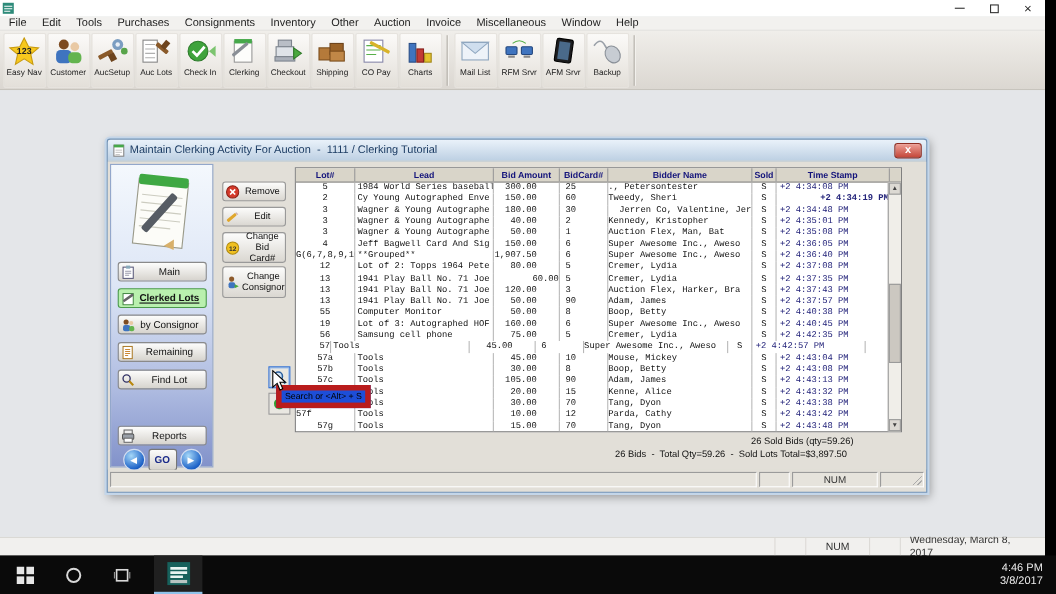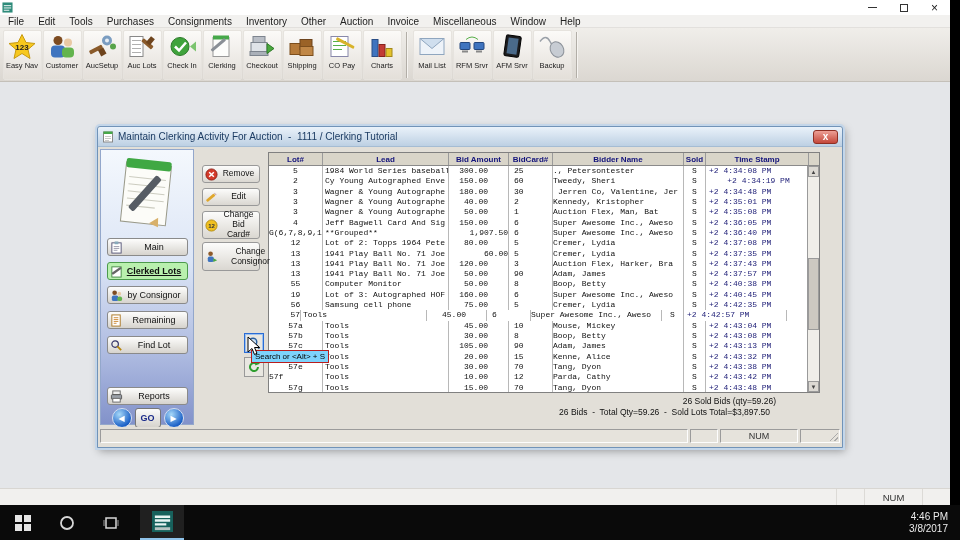--- a/index.html
+++ b/index.html
@@ -83,21 +83,21 @@
 .gh{font-size:8px;font-weight:bold;color:#13137b;display:flex;align-items:center;justify-content:center;border-right:1px solid #9a9a9a;overflow:hidden;white-space:nowrap}
 .gbody{position:relative;height:226px;overflow:hidden}
 .grow{display:flex;height:10.32px}
 .gc{font-size:8px;font-family:"Liberation Mono","DejaVu Sans Mono",monospace;color:#111;line-height:10.2px;border-right:1px solid #b8b8b8;overflow:hidden;white-space:pre}
 .vscroll{position:absolute;right:0;top:13px;width:12px;height:226px;background:#f0eee9;border-left:1px solid #9a9a9a}
 .sbb{position:absolute;left:0;width:11px;height:11px;background:#dcd9d3;border:1px solid #9a9a9a;font-size:6px;color:#444;display:flex;align-items:center;justify-content:center}
 .sbb.up{top:0}
 .sbb.dn{bottom:0}
 .sbthumb{position:absolute;left:0;top:92px;width:11px;height:72px;background:#ccc8c1;border:1px solid #9a9a9a}
 
-.tooltip{position:absolute;left:153px;top:203px;background:#7dd3fc;border:1px solid #b91c1c;font-size:8px;padding:1px 3px;color:#000;z-index:30;white-space:nowrap}
+.tooltip{position:absolute;left:153px;top:203px;background:#1d4ed8;border:5px solid #b91c1c;font-size:8px;padding:1px 3px;color:#000;z-index:30;white-space:nowrap}
 .cursor{position:absolute;left:149px;top:189px;z-index:40}
 
 .sum1{position:absolute;right:66px;top:249px;font-size:8.5px;color:#111}
 .sum2{position:absolute;right:72px;top:260px;font-size:8.5px;color:#111;white-space:pre}
 </style>
 </head>
 <body>
 
 <div class="screen">
   <div class="app">
@@ -350,28 +350,28 @@
                   <div class="gc" style="width: 22px; text-align: center;">S</div>
                   <div class="gc" style="width: 103px; text-align: left; padding-left: 3px; color: rgb(35, 35, 122);">+2 4:34:08 PM</div>
                 </div>
                 <div class="grow">
                   <div class="gc" style="width: 54px; text-align: center;">2</div>
                   <div class="gc" style="width: 126px; text-align: left; padding-left: 2px;">Cy Young Autographed Enve</div>
                   <div class="gc" style="width: 60px; text-align: right; padding-right: 20px;">150.00</div>
                   <div class="gc" style="width: 44px; text-align: left; padding-left: 5px;">60</div>
                   <div class="gc" style="width: 131px; text-align: left;">Tweedy, Sheri</div>
                   <div class="gc" style="width: 22px; text-align: center;">S</div>
-                  <div class="gc" style="width: 103px; text-align: center; padding-left: 3px; color: rgb(35, 35, 122);">+2 4:34:19 PM</div>
+                  <div class="gc" style="width: 103px; text-align: right; padding-left: 3px; color: rgb(35, 35, 122); font-weight: bold;">+2 4:34:19 PM</div>
                 </div>
                 <div class="grow">
                   <div class="gc" style="width: 54px; text-align: center;">3</div>
                   <div class="gc" style="width: 126px; text-align: left; padding-left: 2px;">Wagner &amp; Young Autographe</div>
                   <div class="gc" style="width: 60px; text-align: right; padding-right: 20px;">180.00</div>
                   <div class="gc" style="width: 44px; text-align: left; padding-left: 5px;">30</div>
-                  <div class="gc" style="width: 131px; text-align: center;">Jerren Co, Valentine, Jer</div>
+                  <div class="gc" style="width: 131px; text-align: right;">Jerren Co, Valentine, Jer</div>
                   <div class="gc" style="width: 22px; text-align: center;">S</div>
                   <div class="gc" style="width: 103px; text-align: left; padding-left: 3px; color: rgb(35, 35, 122);">+2 4:34:48 PM</div>
                 </div>
                 <div class="grow">
                   <div class="gc" style="width: 54px; text-align: center;">3</div>
                   <div class="gc" style="width: 126px; text-align: left; padding-left: 2px;">Wagner &amp; Young Autographe</div>
                   <div class="gc" style="width: 60px; text-align: right; padding-right: 20px;">40.00</div>
                   <div class="gc" style="width: 44px; text-align: left; padding-left: 5px;">2</div>
                   <div class="gc" style="width: 131px; text-align: left;">Kennedy, Kristopher</div>
                   <div class="gc" style="width: 22px; text-align: center;">S</div>
@@ -391,21 +391,21 @@
                   <div class="gc" style="width: 126px; text-align: left; padding-left: 2px;">Jeff Bagwell Card And Sig</div>
                   <div class="gc" style="width: 60px; text-align: right; padding-right: 20px;">150.00</div>
                   <div class="gc" style="width: 44px; text-align: left; padding-left: 5px;">6</div>
                   <div class="gc" style="width: 131px; text-align: left;">Super Awesome Inc., Aweso</div>
                   <div class="gc" style="width: 22px; text-align: center;">S</div>
                   <div class="gc" style="width: 103px; text-align: left; padding-left: 3px; color: rgb(35, 35, 122);">+2 4:36:05 PM</div>
                 </div>
                 <div class="grow">
                   <div class="gc" style="width: 54px; text-align: center;">G(6,7,8,9,10</div>
                   <div class="gc" style="width: 126px; text-align: left; padding-left: 2px;">**Grouped**</div>
-                  <div class="gc" style="width: 60px; text-align: right; ">1,907.50</div>
+                  <div class="gc" style="width: 60px; text-align: right; padding-right: 20px;">1,907.50</div>
                   <div class="gc" style="width: 44px; text-align: left; padding-left: 5px;">6</div>
                   <div class="gc" style="width: 131px; text-align: left;">Super Awesome Inc., Aweso</div>
                   <div class="gc" style="width: 22px; text-align: center;">S</div>
                   <div class="gc" style="width: 103px; text-align: left; padding-left: 3px; color: rgb(35, 35, 122);">+2 4:36:40 PM</div>
                 </div>
                 <div class="grow">
                   <div class="gc" style="width: 54px; text-align: center;">12</div>
                   <div class="gc" style="width: 126px; text-align: left; padding-left: 2px;">Lot of 2: Topps 1964 Pete</div>
                   <div class="gc" style="width: 60px; text-align: right; padding-right: 20px;">80.00</div>
                   <div class="gc" style="width: 44px; text-align: left; padding-left: 5px;">5</div>
@@ -581,21 +581,21 @@
                 </svg></div>
               <div class="albl">Edit</div>
             </div>
             <div class="abtn" style="top: 64px; height: 28px;">
               <div class="aico"><svg viewBox="0 0 14 14">
                   <circle cx="7" cy="7" r="6" fill="#f0c020" stroke="#b08a10"></circle>
                   <text x="7" y="9.5" font-size="6.5" font-weight="bold" text-anchor="middle" fill="#333">12</text>
                 </svg></div>
               <div class="albl">Change Bid Card#</div>
             </div>
-            <div class="abtn" style="top: 95px; height: 29px; gap: 11px;">
+            <div class="abtn" style="top: 95px; height: 29px;">
               <div class="aico"><svg viewBox="0 0 14 14">
                   <circle cx="6" cy="4" r="2.5" fill="#8d5a2b"></circle>
                   <rect x="3" y="7" width="6.5" height="6" rx="2" fill="#3f74bf"></rect>
                   <polygon points="9,9 13,11 9,13" fill="#4aa83e"></polygon>
                 </svg></div>
               <div class="albl">Change Consignor</div>
             </div>
           </div>
 
         <div class="mdi-status">
@@ -606,20 +606,21 @@
               <i class="gripdots"></i>
             </div>
         </div>
       </div>
     </div>
 
     <div class="outer-status">
       <div class="osp blank"></div>
       <div class="osp numpanel">NUM</div>
       <div class="osp blank"></div>
+      <div class="osp datepanel">Wednesday, March 8, 2017</div>
     </div>
   </div>
 
   <div class="taskbar">
     <div class="tbi start">
       <svg viewBox="0 0 16 16">
           <rect width="7" height="7" fill="#e6e6e6"></rect>
           <rect x="9" width="7" height="7" fill="#e6e6e6"></rect>
           <rect y="9" width="7" height="7" fill="#e6e6e6"></rect>
           <rect x="9" y="9" width="7" height="7" fill="#e6e6e6"></rect>

